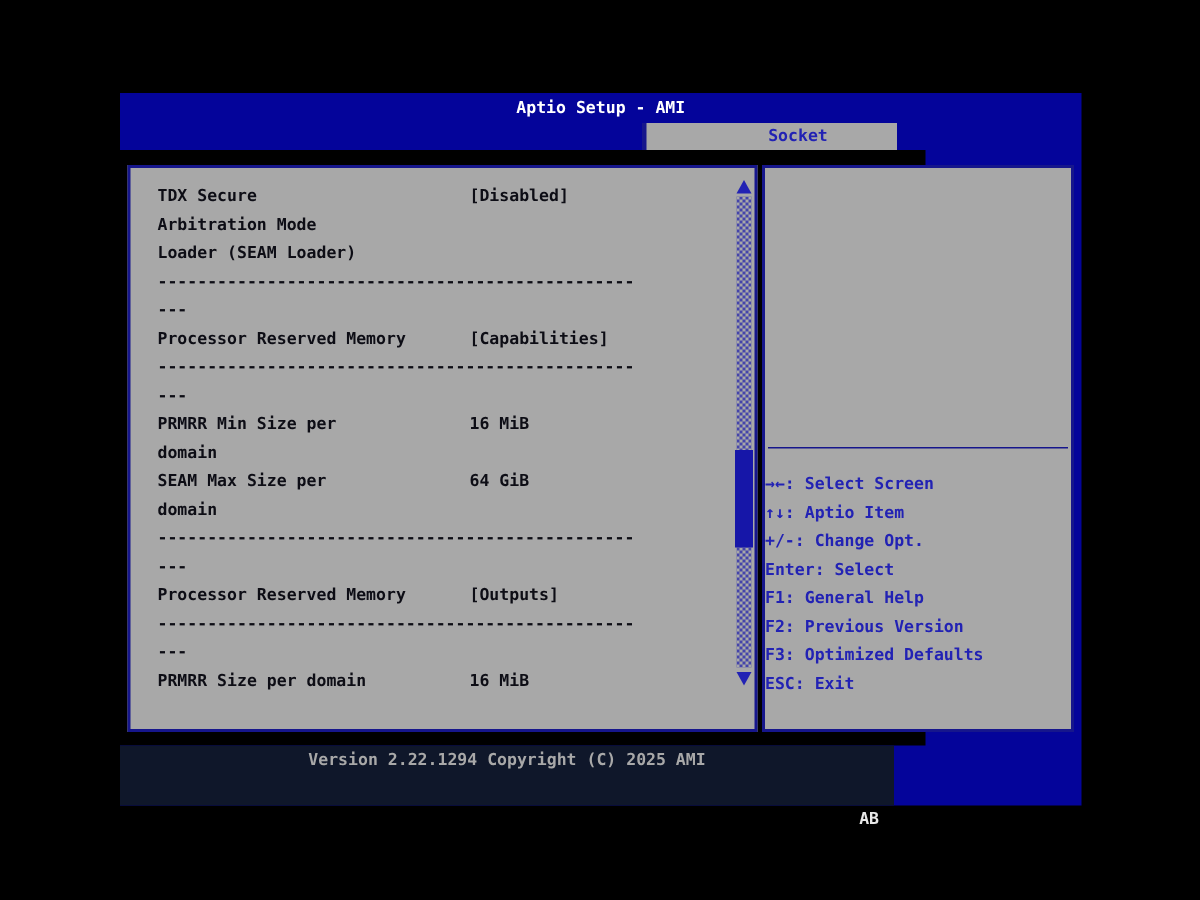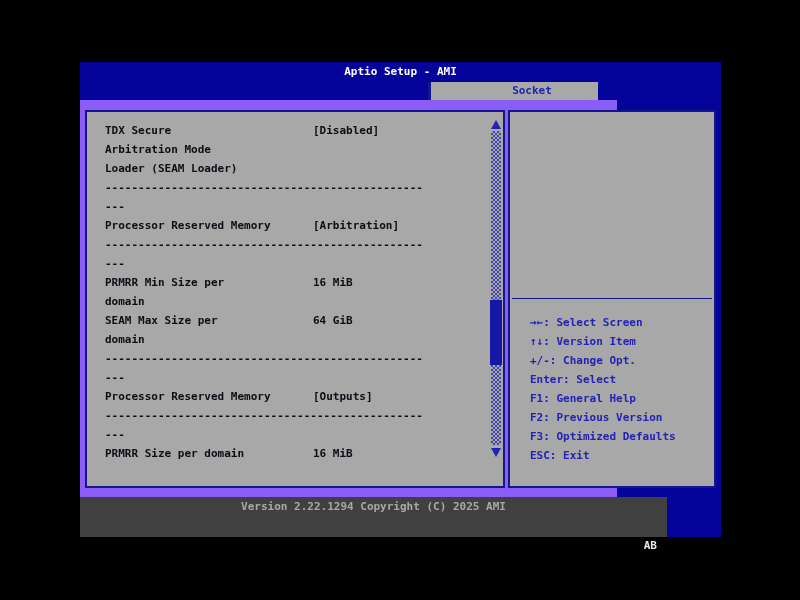--- a/index.html
+++ b/index.html
@@ -8,21 +8,21 @@
     position:relative; width:800px; height:600px; background:#000; overflow:hidden;
     font-family:"DejaVu Sans Mono","Liberation Mono",monospace;
     font-size:11px; font-weight:bold;
   }
   .screen { position:absolute; left:80px; top:62px; width:641px; height:475px; background:#04049A; }
   .title-bar { position:absolute; top:3px; left:0; width:100%; text-align:center; color:#FFFFFF; }
   .tab {
     position:absolute; top:20px; left:348px; width:170px; height:18px; line-height:18px;
     background:#A8A8A8; color:#2222B4; text-align:center; border-left:3px solid #16168C;padding-left:35px;
   }
-  .main { position:absolute; top:38px; left:0; width:537px; height:397px; background:#8b5cf6; }
+  .main { position:absolute; top:38px; left:0; width:537px; height:397px; background:#000000; }
   .panel { position:absolute; border:2px solid #16168C; background:#A8A8A8; }
   .left-panel  { left:5px;   top:10px; width:420px; height:378px; }
   .right-panel { left:428px; top:10px; width:208px; height:378px; }
   .rows { position:absolute; left:0; top:0; width:100%; padding:9px 0 0 18px; color:#0D0D15; }
   .row { display:flex; height:19px; line-height:19px; white-space:pre; }
   .row .lbl { min-width:208px; }
   .scrollbar { position:absolute; top:5px; right:1px; width:12px; height:342px; }
   .sb-btn { position:absolute; left:0; width:12px; height:14px; display:flex; align-items:center; justify-content:center; }
   .sb-up { top:0; }
   .sb-down { bottom:0; }
@@ -32,23 +32,23 @@
   }
   .sb-up::after   { border-bottom:9px solid #2222B4; }
   .sb-down::after { border-top:9px solid #2222B4; }
   .sb-track {
     position:absolute; left:1px; top:14px; bottom:14px; width:10px;
     background:conic-gradient(#4444AA 0 90deg,#A8A8A8 0 180deg,#4444AA 0 270deg,#A8A8A8 0);
     background-size:4px 4px;
   }
   .sb-thumb { position:absolute; left:0; top:183px; width:12px; height:65px; background:#1616A8; }
   .divider { position:absolute; left:2px; right:2px; top:186px; height:1px; background:#16168C; }
-  .help { position:absolute; left:20px; top:201px; width:200px; color:#2222B4; }
+  .help { position:absolute; left:0; top:201px; width:200px; color:#2222B4; }
   .hrow { height:19px; line-height:19px; white-space:pre; }
-  .bottom-bar { position:absolute; top:435px; left:0; width:587px; height:40px; background:#404040; }
+  .bottom-bar { position:absolute; top:435px; left:0; width:516px; height:40px; background:#0f172a; }
   .version { position:absolute; top:3px; left:0; width:100%; text-align:center; color:#A8A8A8; }
   .corner { position:absolute; right:10px; top:21px; color:#E8E8E8;margin-top:21px; }
 </style>
 </head>
 <body>
 
 <div class="stage">
   <div class="screen">
 
     <div class="title-bar">Aptio Setup - AMI</div>
@@ -57,21 +57,21 @@
 
     <div class="main">
 
       <div class="panel left-panel">
         <div class="rows">
           <div class="row"><span class="lbl">TDX Secure</span><span class="val">[Disabled]</span></div>
           <div class="row"><span class="lbl">Arbitration Mode</span><span class="val"></span></div>
           <div class="row"><span class="lbl">Loader (SEAM Loader)</span><span class="val"></span></div>
           <div class="row"><span class="lbl">------------------------------------------------</span></div>
           <div class="row"><span class="lbl">---</span></div>
-          <div class="row"><span class="lbl">Processor Reserved Memory</span><span class="val">[Arbitration]</span></div>
+          <div class="row"><span class="lbl">Processor Reserved Memory</span><span class="val">[Capabilities]</span></div>
           <div class="row"><span class="lbl">------------------------------------------------</span></div>
           <div class="row"><span class="lbl">---</span></div>
           <div class="row"><span class="lbl">PRMRR Min Size per</span><span class="val">16 MiB</span></div>
           <div class="row"><span class="lbl">domain</span></div>
           <div class="row"><span class="lbl">SEAM Max Size per</span><span class="val">64 GiB</span></div>
           <div class="row"><span class="lbl">domain</span></div>
           <div class="row"><span class="lbl">------------------------------------------------</span></div>
           <div class="row"><span class="lbl">---</span></div>
           <div class="row"><span class="lbl">Processor Reserved Memory</span><span class="val">[Outputs]</span></div>
           <div class="row"><span class="lbl">------------------------------------------------</span></div>
@@ -84,21 +84,21 @@
           <div class="sb-track"></div>
           <div class="sb-thumb"></div>
           <div class="sb-btn sb-down"></div>
         </div>
       </div>
 
       <div class="panel right-panel">
         <div class="divider"></div>
         <div class="help">
           <div class="hrow">→←: Select Screen</div>
-          <div class="hrow">↑↓: Version Item</div>
+          <div class="hrow">↑↓: Aptio Item</div>
           <div class="hrow">+/-: Change Opt.</div>
           <div class="hrow">Enter: Select</div>
           <div class="hrow">F1: General Help</div>
           <div class="hrow">F2: Previous Version</div>
           <div class="hrow">F3: Optimized Defaults</div>
           <div class="hrow">ESC: Exit</div>
         </div>
       </div>
 
     </div>

